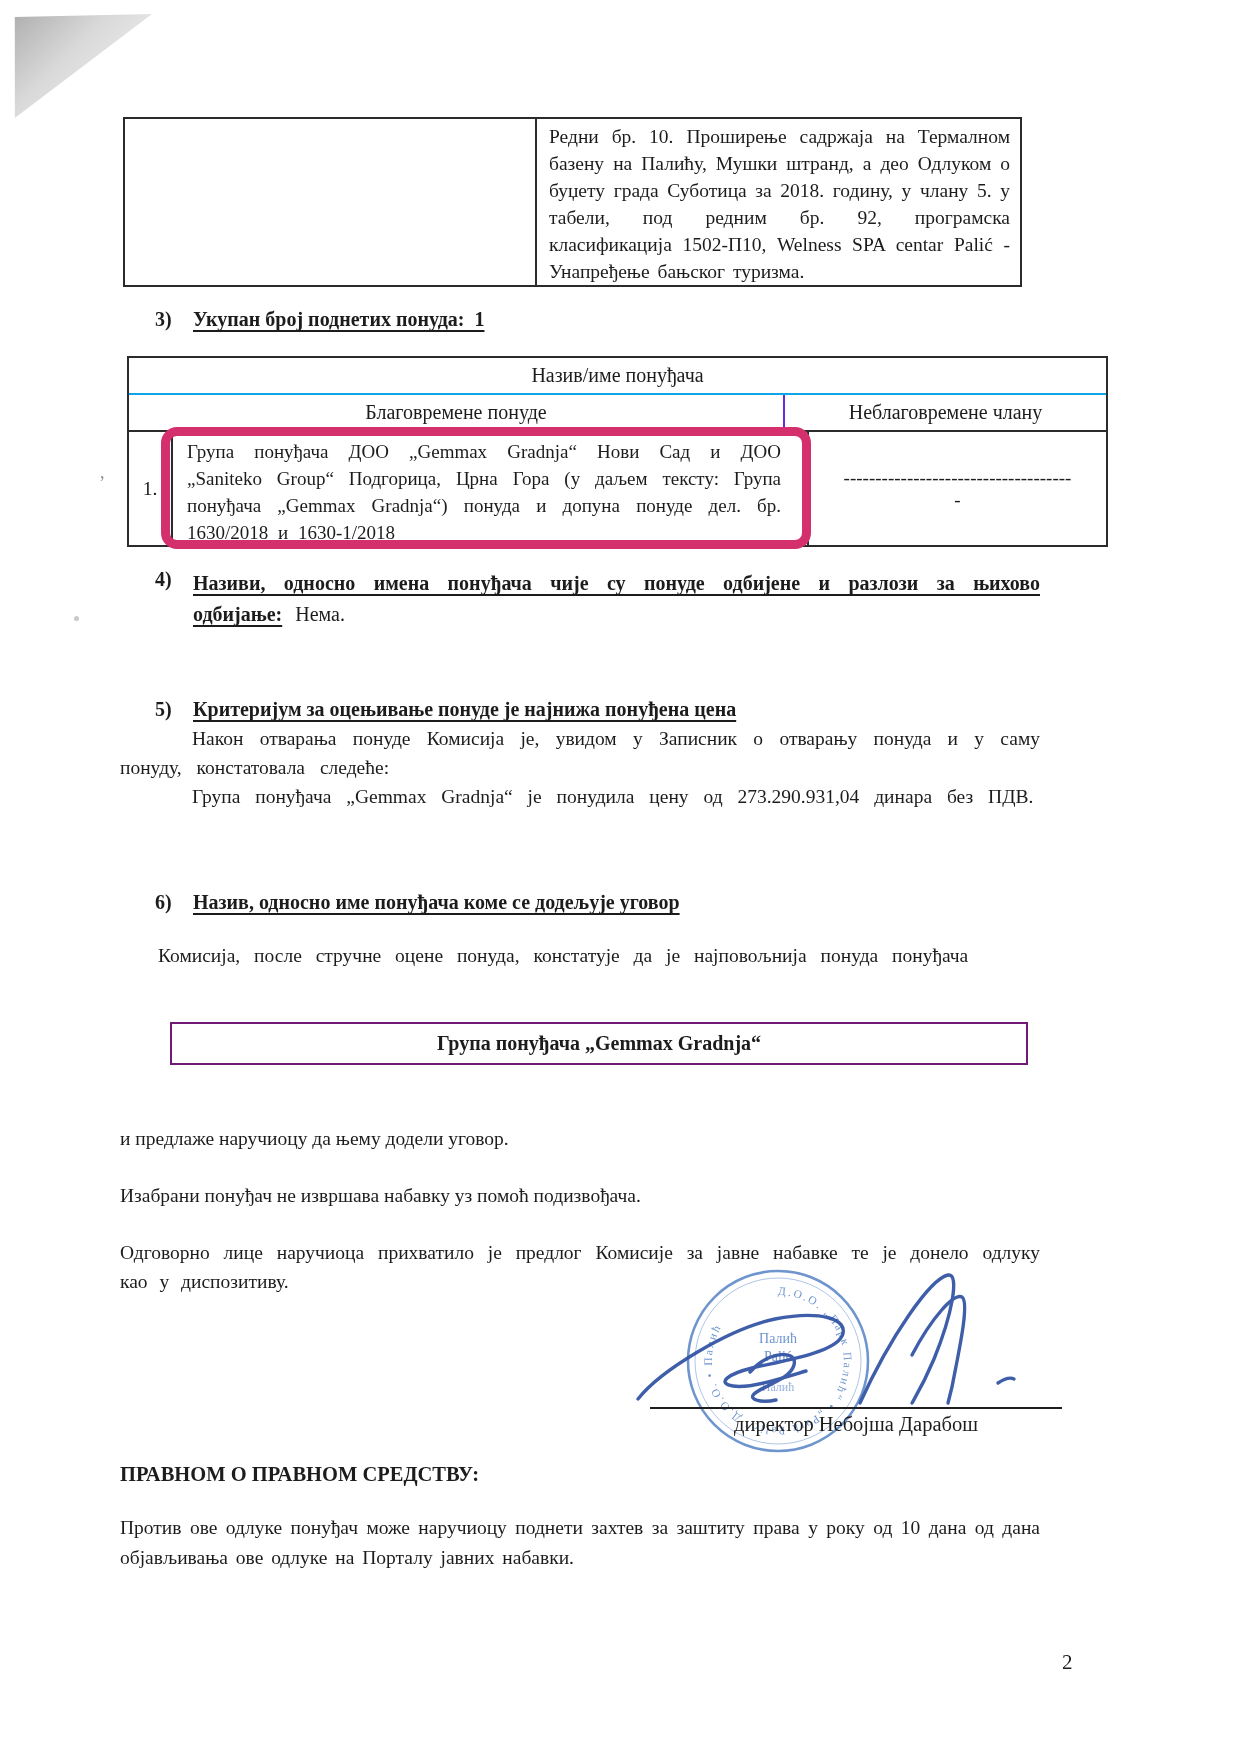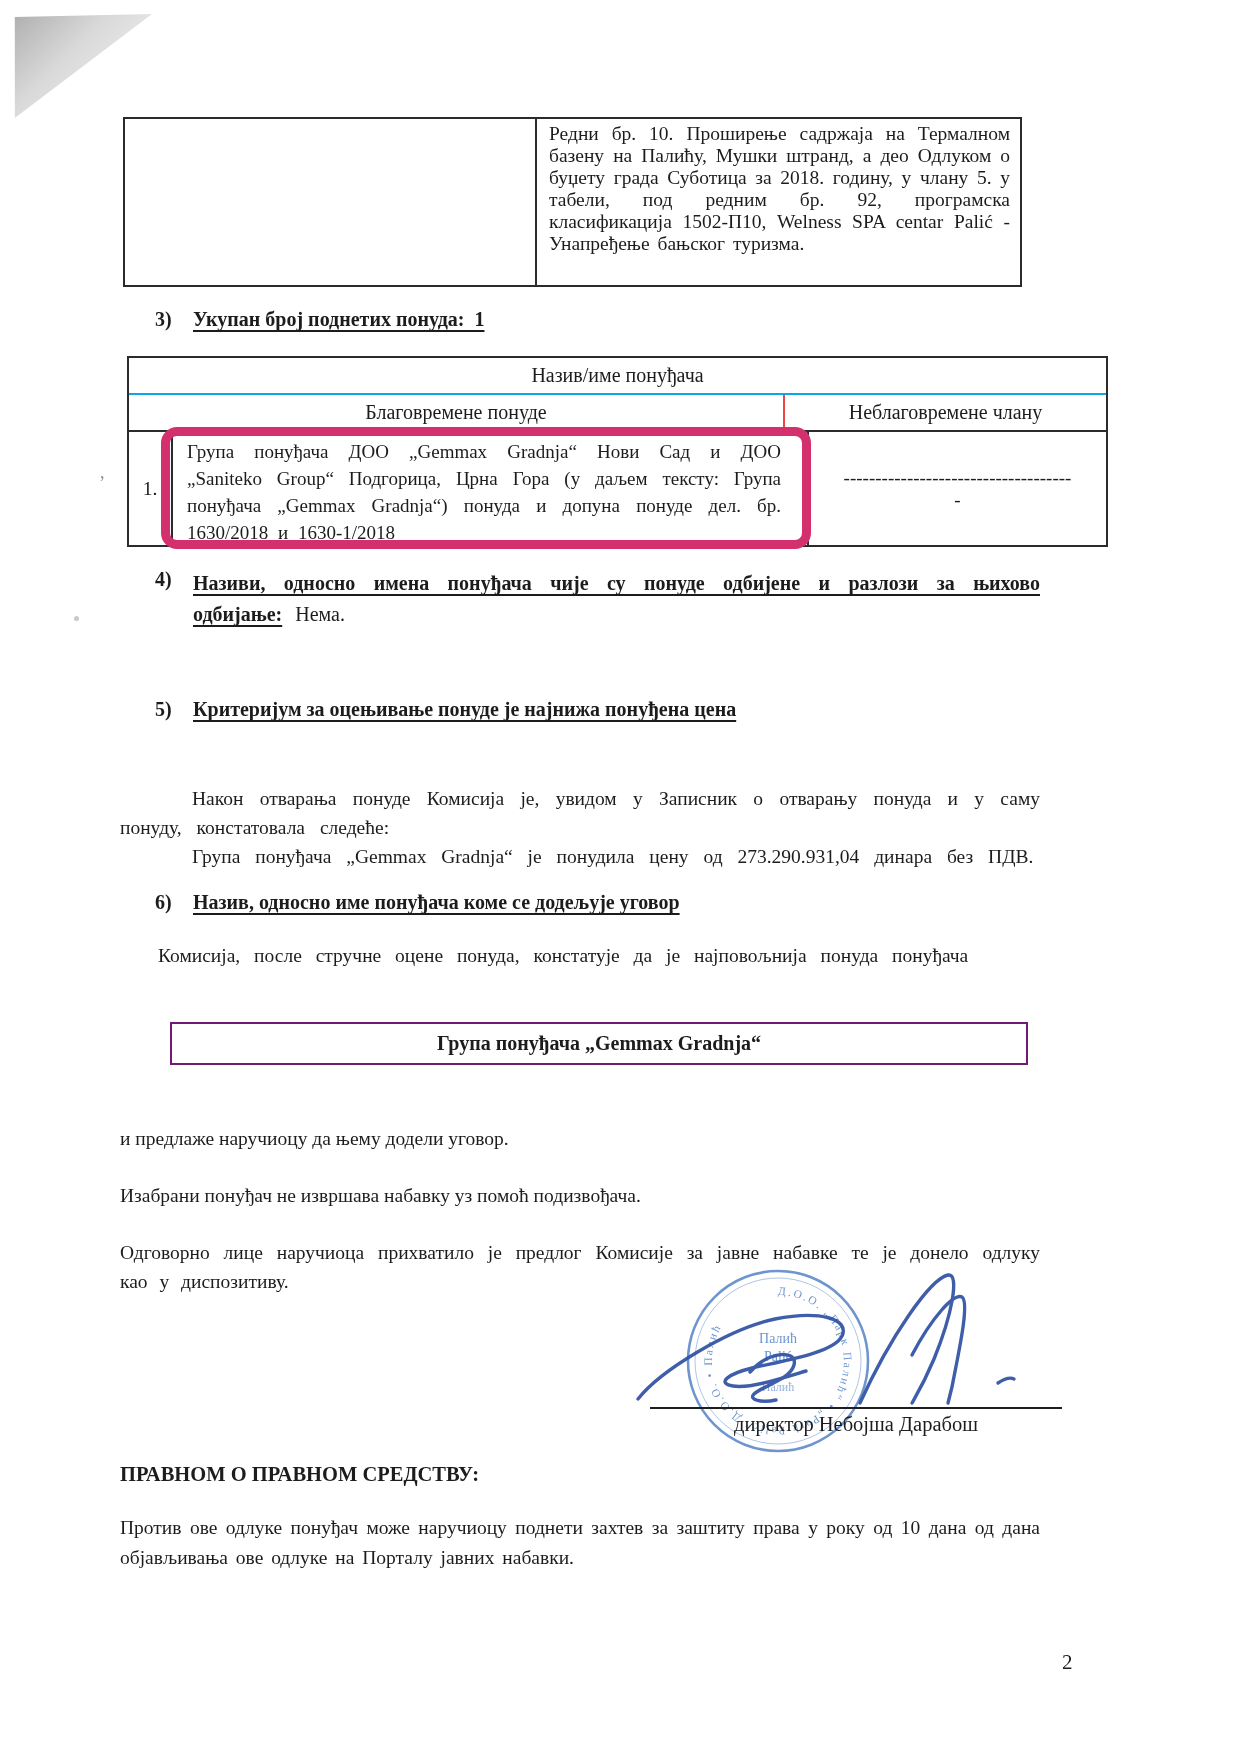--- a/index.html
+++ b/index.html
@@ -23,52 +23,52 @@
   .speck2 { position:absolute; left:74px; top:616px; width:5px; height:5px; border-radius:50%; background:#c9c9c9; }
 
   
   .table1 {
     position:absolute; left:123px; top:117px; width:899px; height:170px;
     border:2px solid #2b2b2b; display:flex;
   }
   .table1-left { width:412px; border-right:2px solid #2b2b2b; }
   .table1-right {
     flex:1; padding:4px 10px 4px 12px;
-    font-size:19.5px; line-height:22px; text-align:justify; word-spacing:3px;
+    font-size:19.5px; line-height:27px; text-align:justify; word-spacing:3px;
   }
 
   .heading { position:absolute; display:flex; font-size:20px; font-weight:bold; }
   .heading .num { width:38px; flex:0 0 38px; }
   .hu { text-decoration: underline; text-decoration-thickness:2px; text-underline-offset:4px; }
   .h3 { left:155px; top:308px; }
   .h4 { left:155px; top:568px; width:885px; }
   .h4 .content { flex:1; text-align:justify; line-height:31px; word-spacing:8px; }
   .h4 .plain { font-weight:bold; }
   .h4 .val { font-weight:normal; }
   .h5 { left:155px; top:698px; }
   .h6 { left:155px; top:891px; }
 
   
   .table2 { position:absolute; left:127px; top:356px; width:981px; border:2px solid #2b2b2b; font-size:20px; }
   .t2r1 { height:37px; display:flex; align-items:center; justify-content:center; border-bottom:2px solid #0ea5e9; }
   .t2r2 { height:37px; display:flex; border-bottom:2px solid #2b2b2b; }
-  .t2r2-left { width:656px; border-right:2px solid #ef4444; display:flex; align-items:center; justify-content:center; }
+  .t2r2-left { width:656px; border-right:2px solid #6d28d9; display:flex; align-items:center; justify-content:center; }
   .t2r2-right { flex:1; display:flex; align-items:center; justify-content:center; }
   .t2r3 { height:113px; display:flex; }
   .t2r3-num { width:44px; border-right:2px solid #2b2b2b; display:flex; align-items:center; justify-content:center; font-size:19.5px; }
   .t2r3-main { width:636px; border-right:2px solid #2b2b2b; padding:6px 26px 4px 14px;
                font-size:19px; line-height:27px; text-align:justify; word-spacing:5px; }
   .t2r3-right { flex:1; display:flex; flex-direction:column; align-items:center; justify-content:center; font-size:19px; line-height:22px; }
   .highlight-box {
     position:absolute; left:161px; top:427px; width:650px; height:122px;
     border:9px solid #d4306e; border-radius:16px; z-index:6; pointer-events:none;
   }
 
   .para { position:absolute; left:120px; width:920px; font-size:19.5px; line-height:29px; text-align:justify; }
-  .p-comm { top:784px; }
+  .p-comm { top:724px; }
   .p-comm p { text-indent:72px; word-spacing:10px; }
   .p-award { top:941px; text-indent:38px; word-spacing:9px; }
   .p-propose { top:1124px; text-align:left; }
   .p-sub { top:1181px; text-align:left; }
   .p-resp { top:1238px; word-spacing:7px; }
 
   .award-box {
     position:absolute; left:170px; top:1022px; width:858px; height:43px;
     border:2px solid #701a75; display:flex; align-items:center; justify-content:center;
     font-size:20px; font-weight:bold;

